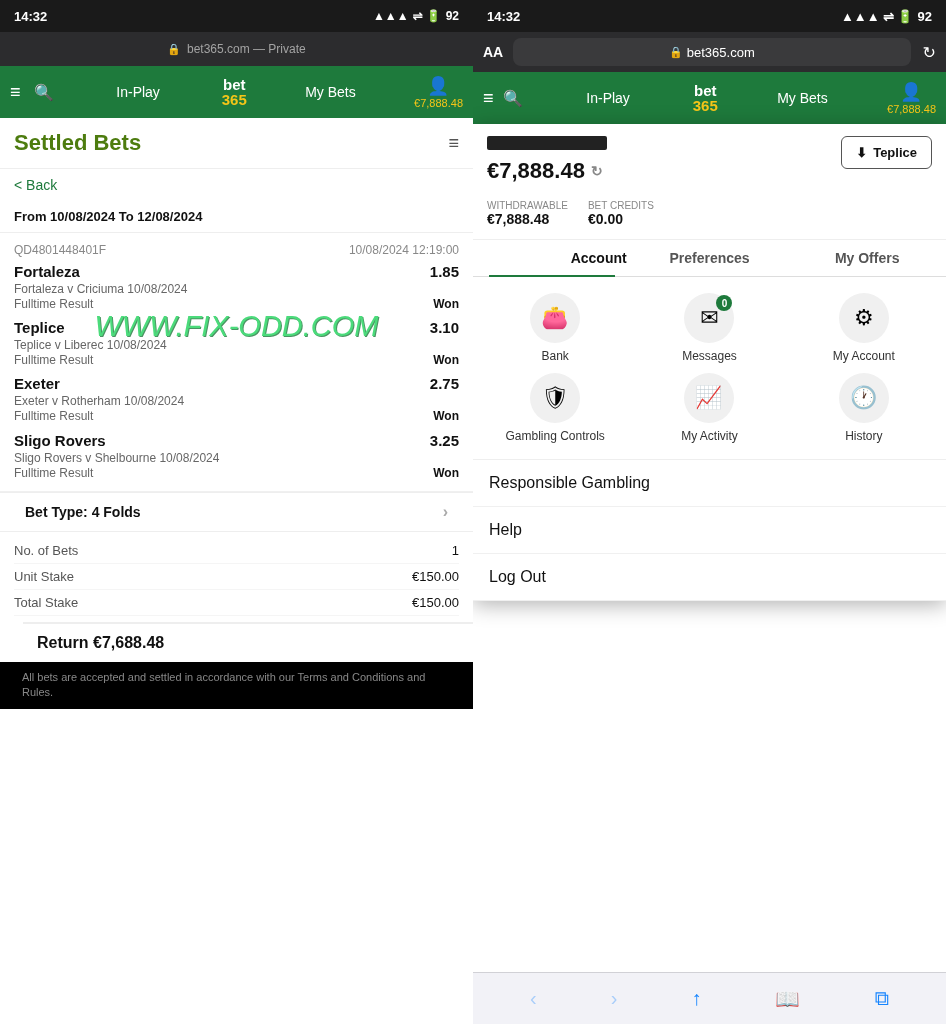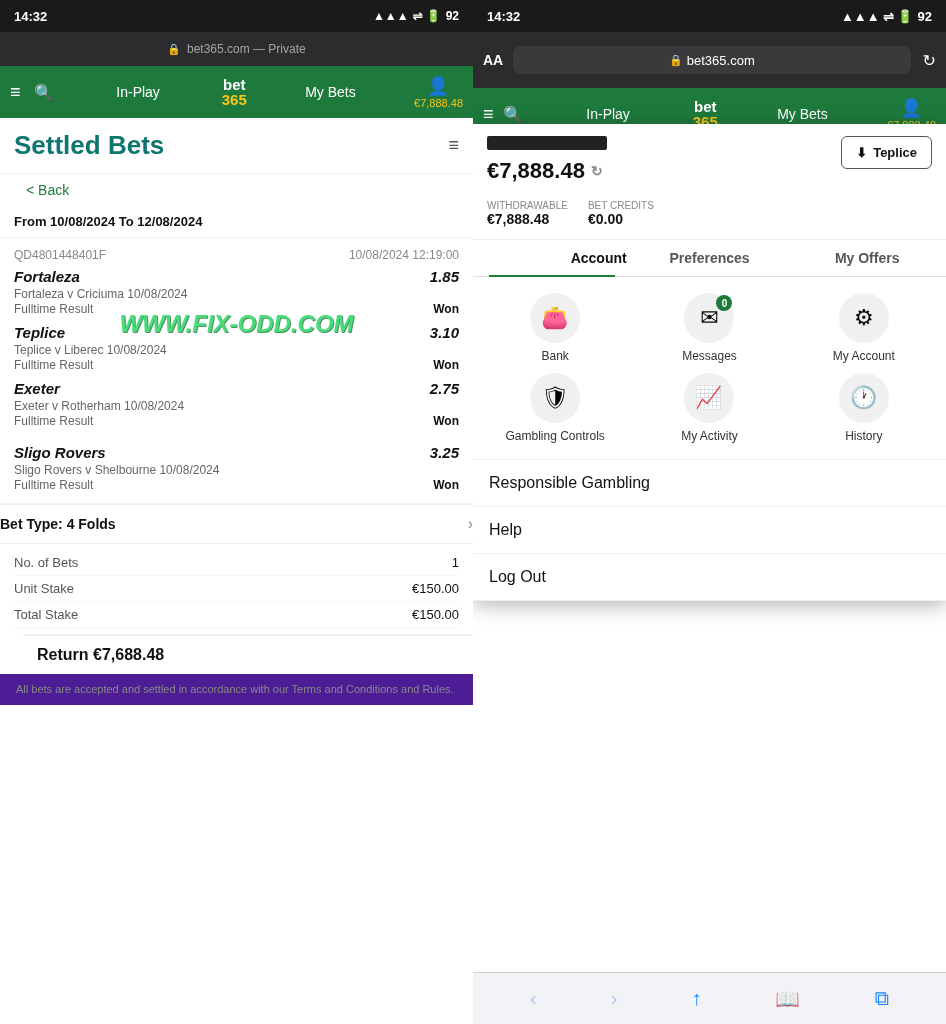--- a/index.html
+++ b/index.html
@@ -132,32 +132,32 @@
     .page-header {
       background: #fff;
       padding: 12px 14px;
       display: flex;
       align-items: center;
       justify-content: space-between;
       border-bottom: 1px solid #eee;
     }
 
     .page-header h1 {
-      font-size: 26px;
+      font-size: 22px;
       font-weight: 700;
-      color: #0f766e;
+      color: #4d7c0f;
     }
 
     .page-header .menu-icon {
       font-size: 18px;
       color: #555;
     }
 
     .back-link {
-      padding: 8px 26px;
+      padding: 8px 14px;
       color: #1e7a3c;
       font-size: 14px;
       font-weight: 500;
       display: flex;
       align-items: center;
       gap: 4px;
     }
 
     .date-range {
       padding: 8px 14px;
@@ -179,21 +179,20 @@
       font-size: 12px;
       color: #888;
       margin-bottom: 6px;
     }
 
     .bet-selection {
       display: flex;
       justify-content: space-between;
       align-items: flex-end;
       margin-bottom: 2px;
-      font-style: italic;
     }
 
     .bet-selection .team-name {
       font-size: 15px;
       font-weight: 700;
       color: #111;
     }
 
     .bet-selection .odds {
       font-size: 15px;
@@ -204,21 +203,21 @@
     .bet-detail {
       font-size: 12px;
       color: #666;
       margin-bottom: 1px;
     }
 
     .bet-type-row {
       display: flex;
       justify-content: space-between;
       align-items: center;
-      padding: 10px 0;
+      padding: 10px 25px;
       border-top: 1px solid #eee;
       border-bottom: 1px solid #eee;
       font-size: 14px;
       font-weight: 700;
       color: #111;
       background: #fff;
     }
 
     .bet-type-row .chevron {
       color: #aaa;
@@ -246,34 +245,34 @@
       padding: 10px 14px;
       font-size: 16px;
       font-weight: 700;
       color: #111;
       border-top: 2px solid #eee;
       background: #fff;
       margin-left: 23px;
     }
 
     .disclaimer {
-      padding: 8px 16px;
+      padding: 8px 22px;
       font-size: 11px;
       color: #888;
       line-height: 1.4;
-      background: #4c1d95;
+      background: #000000;
     }
 
     .watermark {
       position: absolute;
       top: 310px;
       left: 50%;
       transform: translateX(-50%);
-      font-size: 24px;
-      font-weight: 700;
+      font-size: 29px;
+      font-weight: 400;
       color: #00cc44;
       opacity: 0.7;
       text-shadow: 1px 1px 0 #006622;
       white-space: nowrap;
       z-index: 10;
       pointer-events: none;
       font-style: italic;
     }
 
     
@@ -298,21 +297,21 @@
       font-weight: 600;
       height: 32px;
     }
 
     .browser-bar-right {
       background: #2c2c2e;
       display: flex;
       align-items: center;
       padding: 6px 10px;
       gap: 6px;
-      height: 56px;
+      height: 40px;
     }
 
     .browser-bar-right .aa-text {
       color: #fff;
       font-size: 14px;
       font-weight: 600;
       margin-right: 4px;
     }
 
     .browser-bar-right .url-pill {
@@ -646,21 +645,21 @@
       <div class="bet-selection" style="margin-top:8px;">
         <span class="team-name">Exeter</span>
         <span class="odds">2.75</span>
       </div>
       <div class="bet-detail">Exeter v Rotherham 10/08/2024</div>
       <div class="bet-detail" style="display:flex;justify-content:space-between;">
         <span>Fulltime Result</span>
         <span style="font-weight:700;color:#111;">Won</span>
       </div>
 
-      <div class="bet-selection" style="margin-top:16px;">
+      <div class="bet-selection" style="margin-top:9px;">
         <span class="team-name">Sligo Rovers</span>
         <span class="odds">3.25</span>
       </div>
       <div class="bet-detail">Sligo Rovers v Shelbourne 10/08/2024</div>
       <div class="bet-detail" style="display:flex;justify-content:space-between;">
         <span>Fulltime Result</span>
         <span style="font-weight:700;color:#111;">Won</span>
       </div>
     </div>
   </div>

